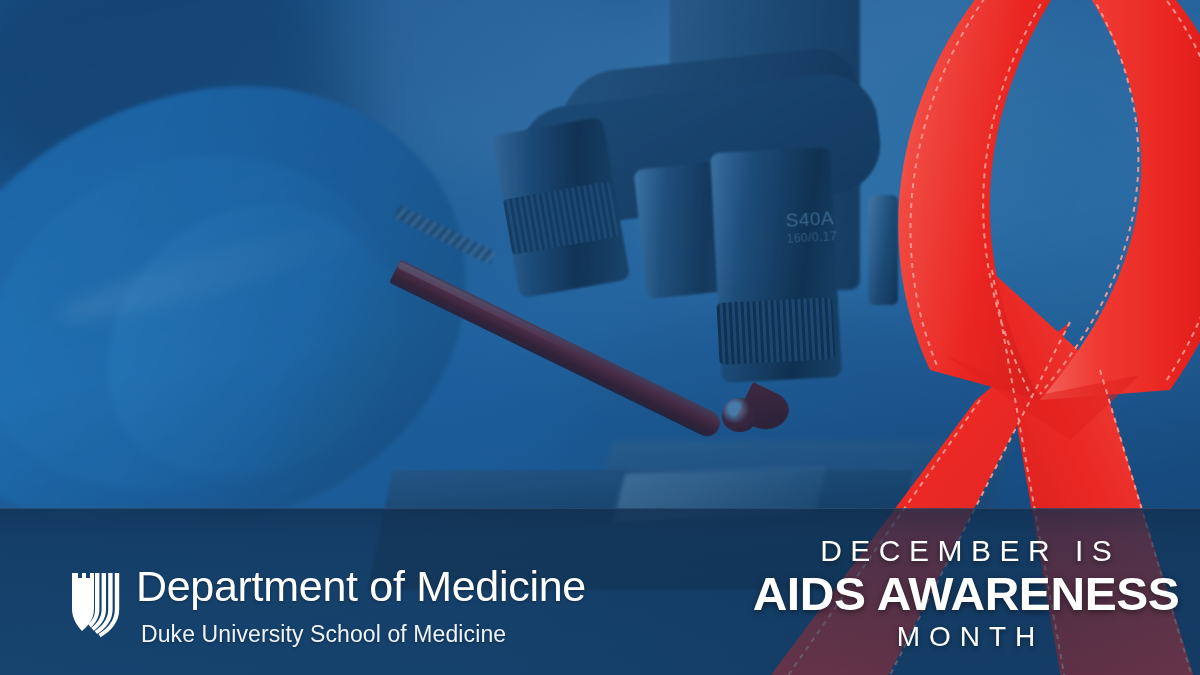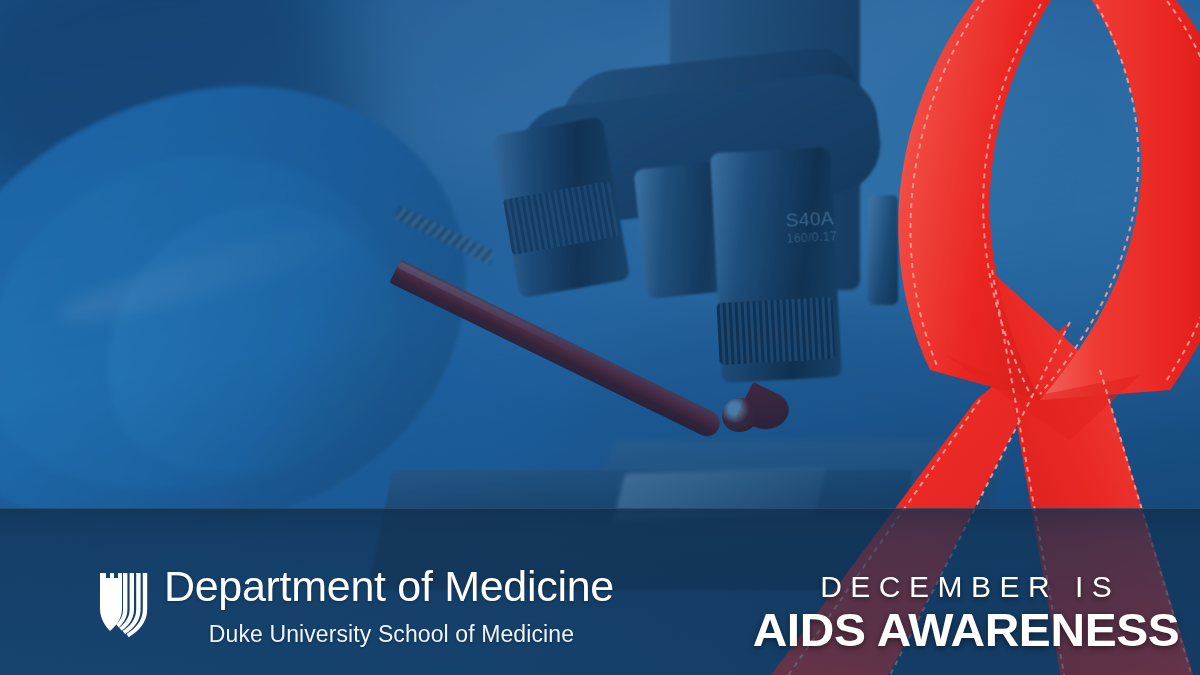--- a/index.html
+++ b/index.html
@@ -131,21 +131,21 @@
   
   .bottom-bar{
     position:absolute; left:0; bottom:0; width:1200px; height:167px;
     background:linear-gradient(180deg,rgba(16,46,78,.80) 0%,rgba(18,52,86,.72) 18%,rgba(20,58,94,.62) 100%);
     pointer-events:none;
   }
   .bar-hairline{ position:absolute; left:0; top:0; width:100%; height:1px;
     background:rgba(255,255,255,.10); }
 
   
-  .duke{ position:absolute; left:96px; bottom:18px; display:flex; align-items:flex-start;text-align:center; }
+  .duke{ position:absolute; left:68px; bottom:18px; display:flex; align-items:flex-start; }
   .shield{ width:54px; height:72px; margin-top:6px; margin-right:14px; flex:none; }
   .duke-text{ display:flex; flex-direction:column; }
   .duke-title{
     color:#ffffff; font-size:43px; line-height:50px; font-weight:400;
     letter-spacing:-.3px; white-space:nowrap;
     text-shadow:0 1px 3px rgba(0,0,0,.30);
   }
   .duke-sub{
     color:#eef4fa; font-size:23px; line-height:46px; font-weight:400;
     letter-spacing:.1px; white-space:nowrap; padding-left:5px;
@@ -287,15 +287,16 @@
     </svg>
     <div class="duke-text">
       <div class="duke-title">Department of Medicine</div>
       <div class="duke-sub">Duke University School of Medicine</div>
     </div>
   </div>
 
   <div class="aware">
     <div class="aware-l1">DECEMBER IS</div>
     <div class="aware-l2">AIDS AWARENESS</div>
+    <div class="aware-l3">MONTH</div>
   </div>
 
 </div>
 
 </body></html>

